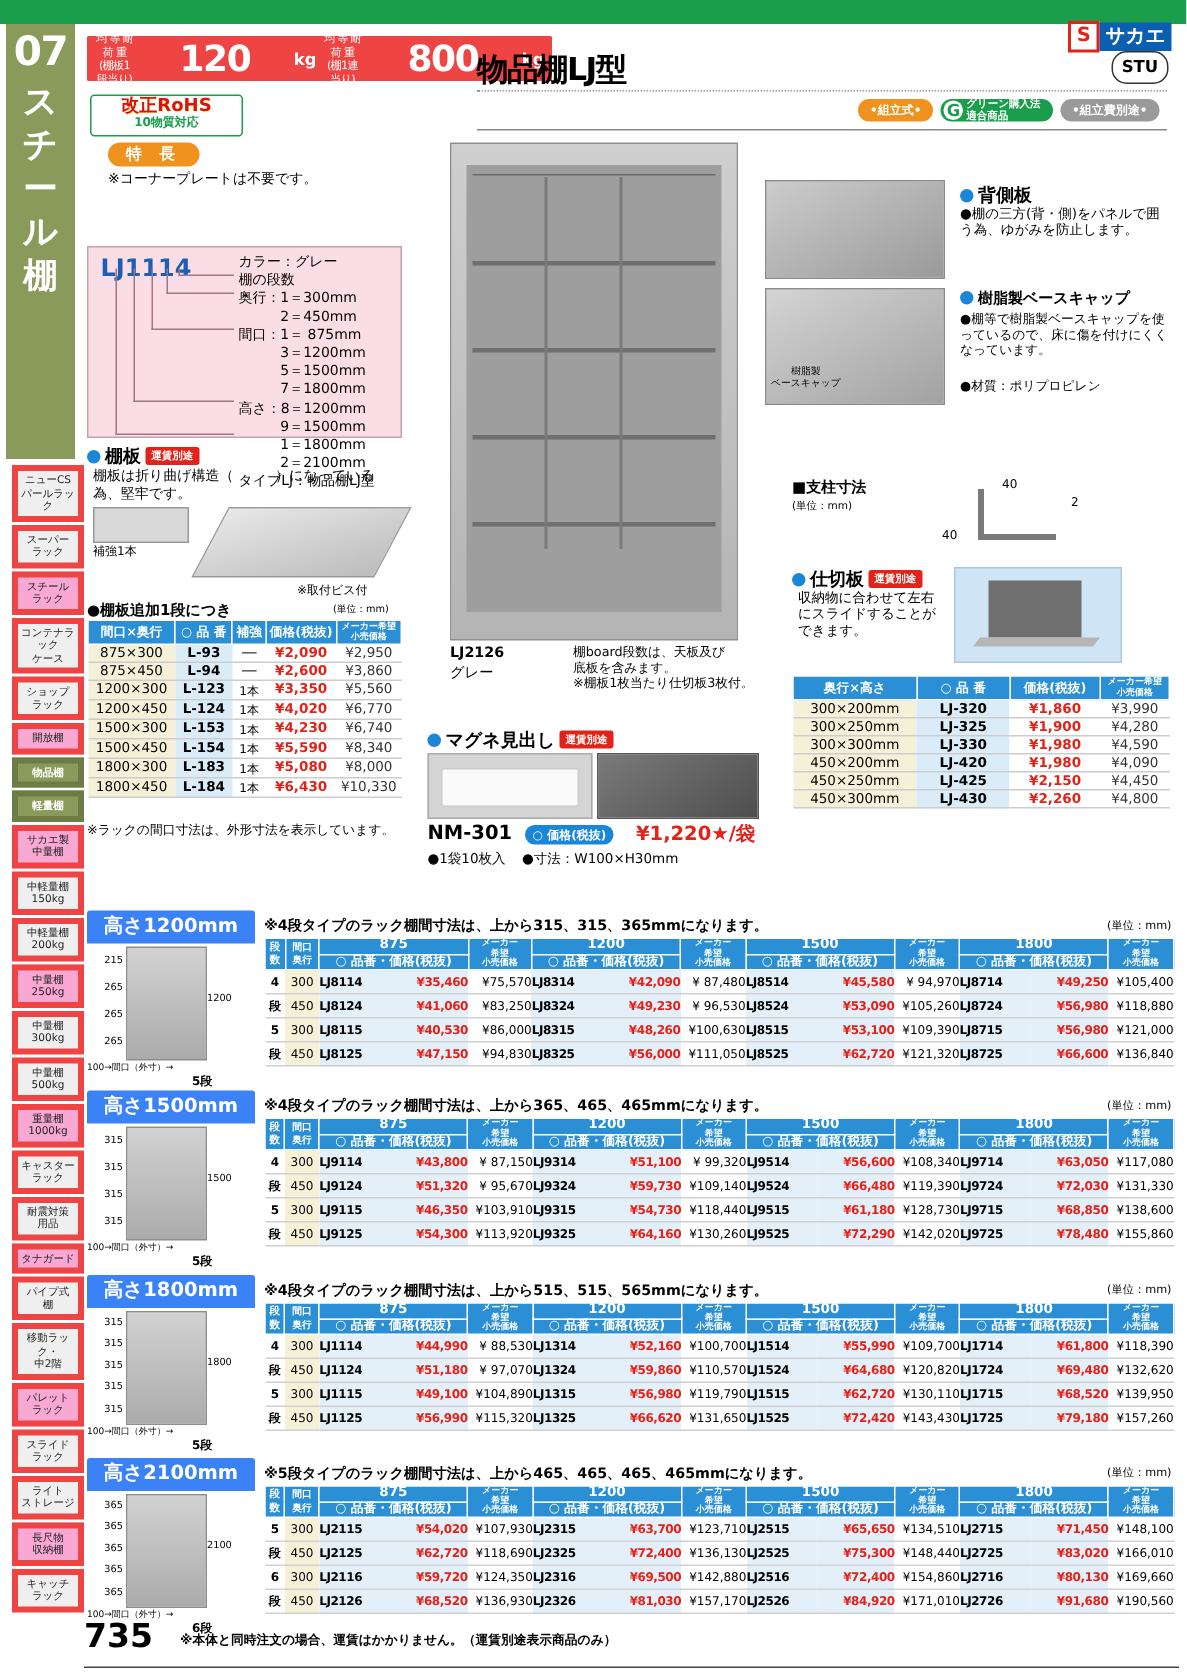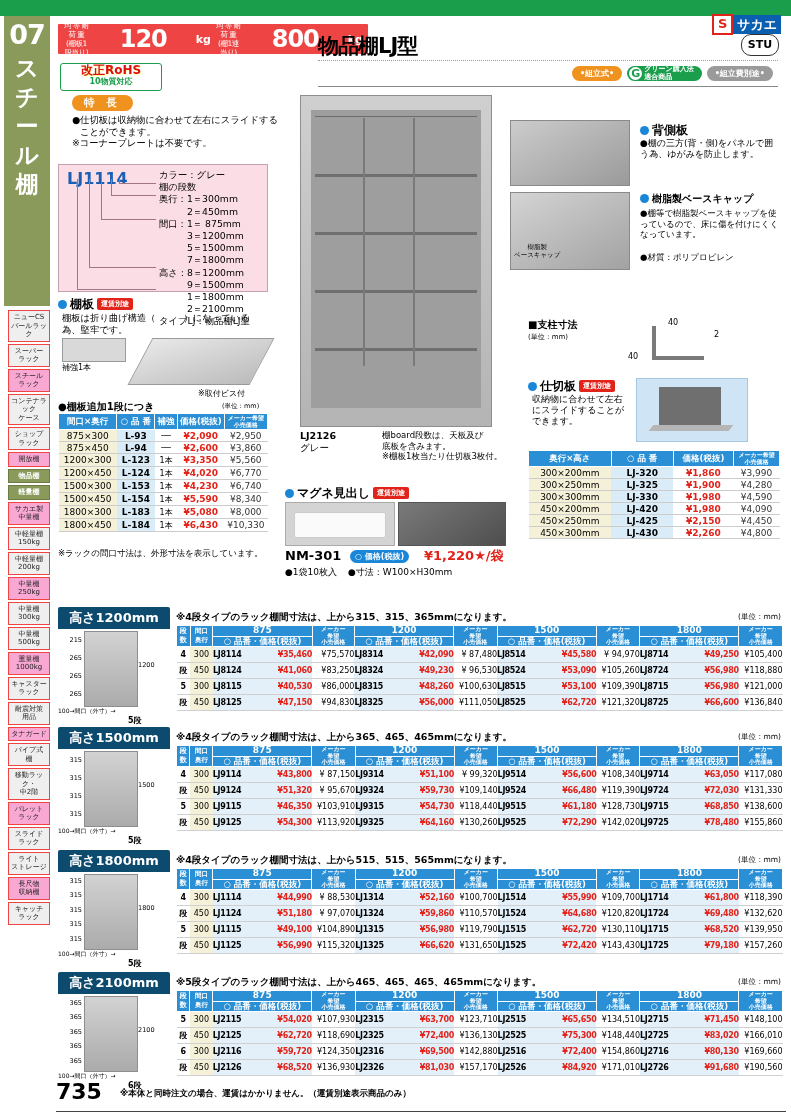--- a/index.html
+++ b/index.html
@@ -14,21 +14,21 @@
   #topbar{left:0;top:0;width:791px;height:16px;background:#1a9e4b;}
 
   
   #lefttab{left:4px;top:16px;width:46px;height:290px;background:#8a9a5b;
     color:#fff;text-align:center;}
   #lefttab .num{font-size:27px;font-weight:bold;line-height:30px;padding-top:4px;letter-spacing:-1px;}
   #lefttab .vtxt{font-size:23px;font-weight:bold;line-height:29px;margin-top:4px;}
 
   
   #chips{left:8px;top:310px;width:40px;}
-  .chip{width:40px;border:1px solid #ef4444;background:#efefef;
+  .chip{width:40px;border:4px solid #ef4444;background:#efefef;
     text-align:center;font-size:7px;line-height:8.5px;padding:2px 0;margin-bottom:2px;
     color:#222;}
   .chip.on{background:#8a9a5b;color:#fff;border-color:#6d7c45;font-weight:bold;}
   .chip.grey{background:#f9a8d4;}
 
   
   .loadbox{height:30px;background:#ef4444;color:#fff;display:flex;align-items:center;
     padding:0 5px;border-radius:1px;gap:28px;}
   .loadbox .lbl{font-size:7.5px;line-height:9px;text-align:center;letter-spacing:-0.5px;}
   .loadbox .val{font-size:24px;font-weight:bold;margin-left:2px;letter-spacing:-1px;}
@@ -85,21 +85,21 @@
   table.t th{background:#2a8fd4;color:#fff;font-size:8.5px;font-weight:bold;
     padding:1px 2px;border:1px solid #fff;text-align:center;}
   table.t td{font-size:9px;padding:0.5px 3px;border-bottom:1px solid #ccc;text-align:center;}
   td.dim{background:#f5f1d8;text-align:right;font-size:9px;}
   td.pn{background:#d9ecf8;font-weight:bold;font-size:11px;}
   td.pr{color:#e2231a;font-weight:bold;font-size:11px;text-align:right;background:#fff;}
   td.msrp{font-size:8px;text-align:right;color:#333;background:#fff;}
 
   
   .hblock{position:absolute;left:58px;width:725px;}
-  .hlabel{position:absolute;left:0;top:0;width:112px;height:28px;background:#0c4a6e;
+  .hlabel{position:absolute;left:0;top:0;width:112px;height:28px;background:#3b82f6;
     color:#fff;font-size:13px;font-weight:bold;text-align:center;line-height:22px;
     border-radius:2px 2px 0 0;}
   .hnote{position:absolute;left:118px;top:4px;font-size:9.5px;font-weight:bold;}
   .unitnote{position:absolute;right:2px;top:5px;font-size:7.5px;}
   .prodimg{position:absolute;left:0;top:22px;width:112px;background:#fff;}
 
   table.big{border-collapse:collapse;position:absolute;left:118px;top:18px;}
   table.big th{background:#2a8fd4;color:#fff;font-size:8px;font-weight:bold;
     border:1px solid #fff;padding:0;text-align:center;line-height:9.5px;}
   table.big td{border-bottom:1px solid #d0d0d0;font-size:8px;padding:0;height:15px;}
@@ -261,21 +261,20 @@
     <span class="gcircle">G</span>
     <span style="font-size:7px;line-height:7.5px;text-align:left;">グリーン購入法<br>適合商品</span>
   </div>
   <div class="pill grey">•組立費別途•</div>
 </div>
 <div class="abs" style="left:318px;top:86px;width:460px;border-top:1.5px solid #888;"></div>
 
 <div class="abs" id="feat">
   <div class="sectag">特 長</div>
   <ul>
-    <li>●仕切板は収納物に合わせて左右にスライドすることができます。</li>
   </ul>
   <div class="note">※コーナープレートは不要です。</div>
 </div>
 
 <div class="abs" id="codebox">
   <div class="code">LJ1114</div>
   <div class="rt">
     <div>カラー：グレー</div>
     <div>棚の段数</div>
     <div>奥行：1＝300mm</div>

